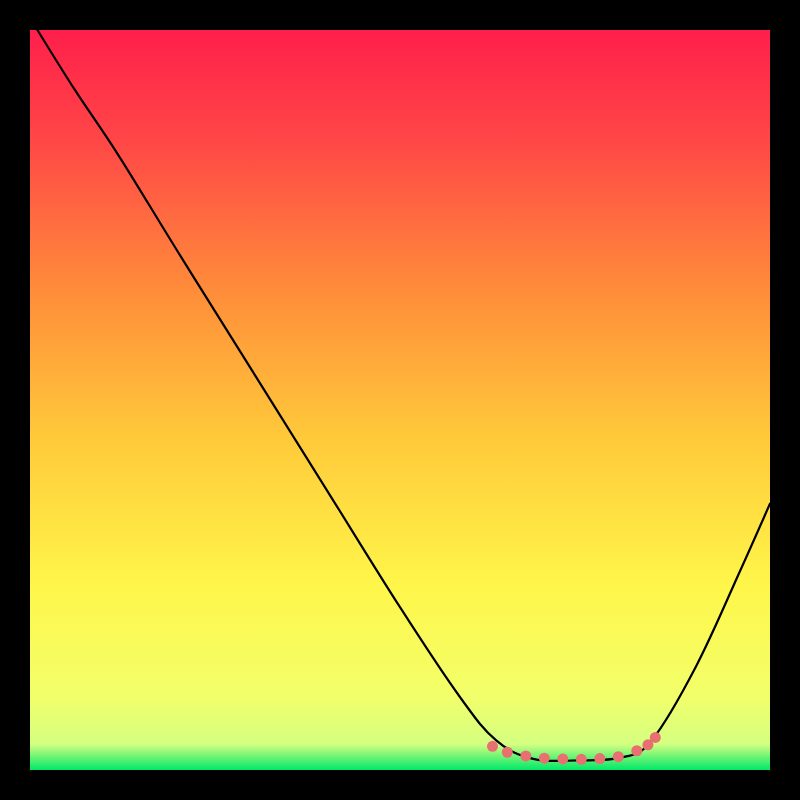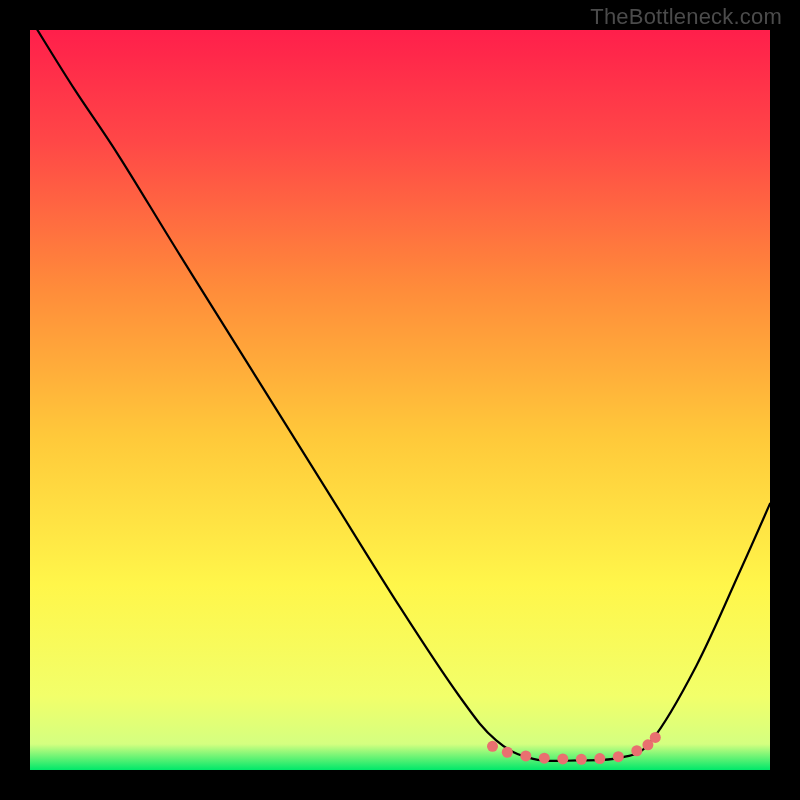--- a/index.html
+++ b/index.html
@@ -33,21 +33,20 @@
     top: 30px;
     width: 740px;
     height: 740px;
   }
   svg { display: block; }
 </style>
 </head>
 <body>
 
 <div class="frame">
-  <div class="watermark">TheBottleneck.com</div>
   <div class="plot">
     <svg width="740" height="740" viewBox="0 0 740 740">
       <defs>
         <linearGradient id="bg-grad" x1="0" y1="0" x2="0" y2="1">
             <stop offset="0%" stop-color="#ff1f4b"></stop>
             <stop offset="15%" stop-color="#ff4747"></stop>
             <stop offset="35%" stop-color="#ff8c3a"></stop>
             <stop offset="55.00000000000001%" stop-color="#ffc93a"></stop>
             <stop offset="75%" stop-color="#fff64a"></stop>
             <stop offset="90%" stop-color="#f2ff6a"></stop>

